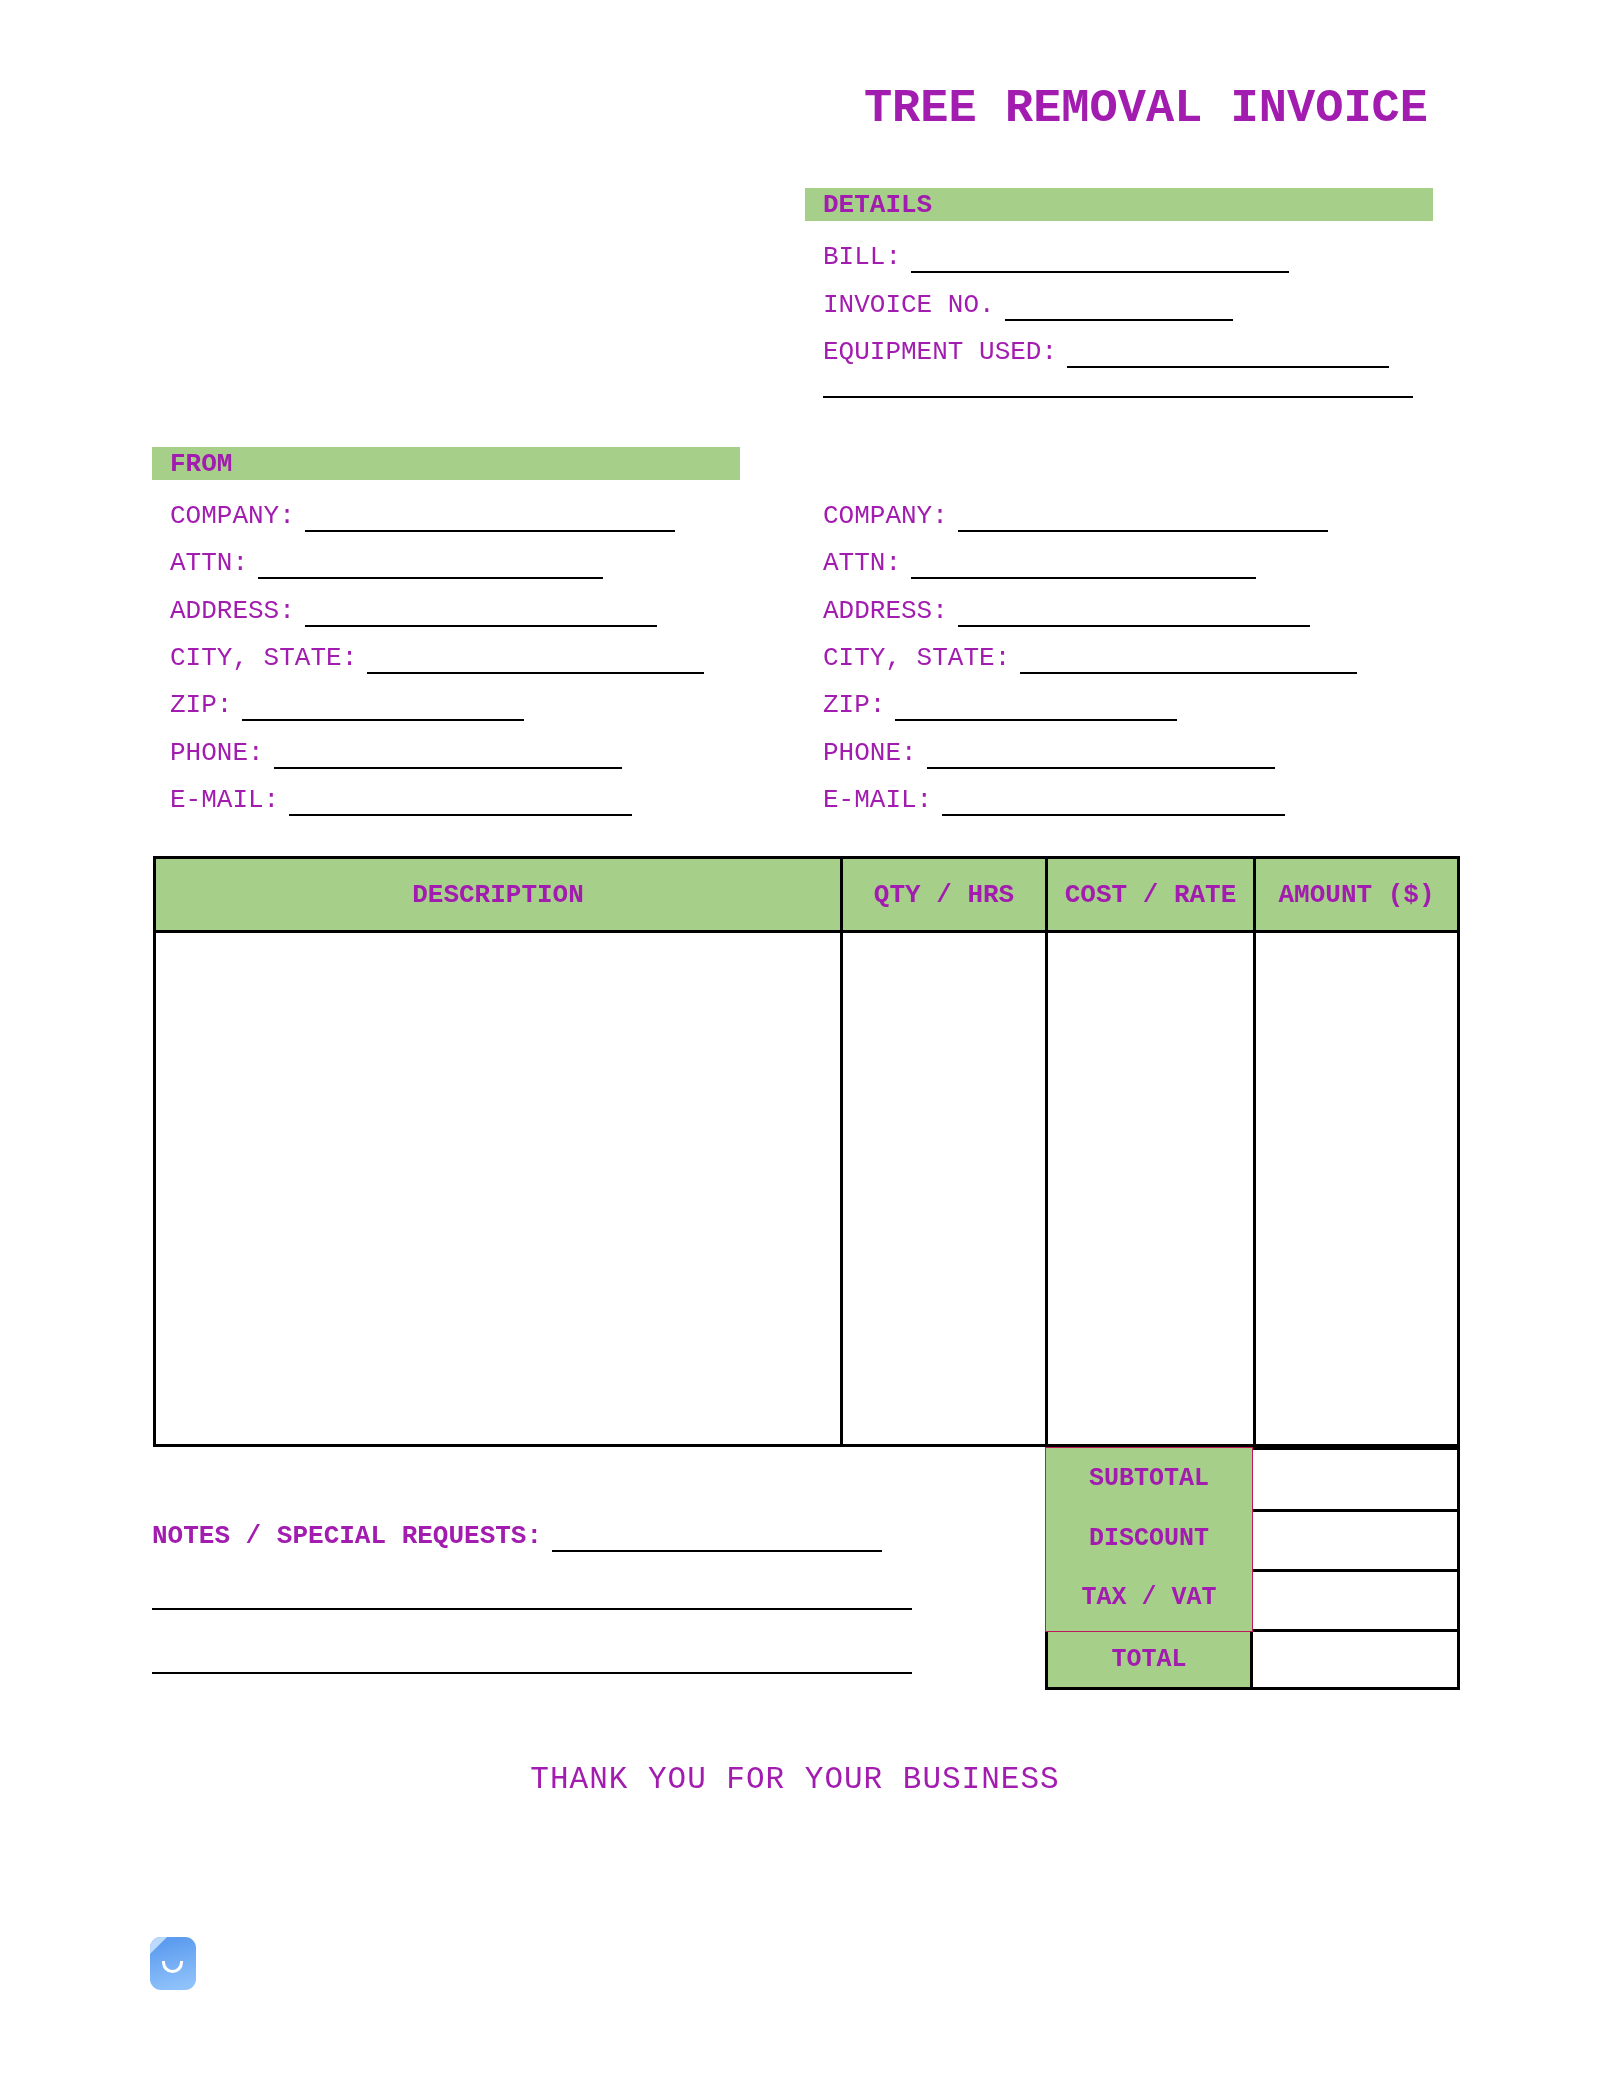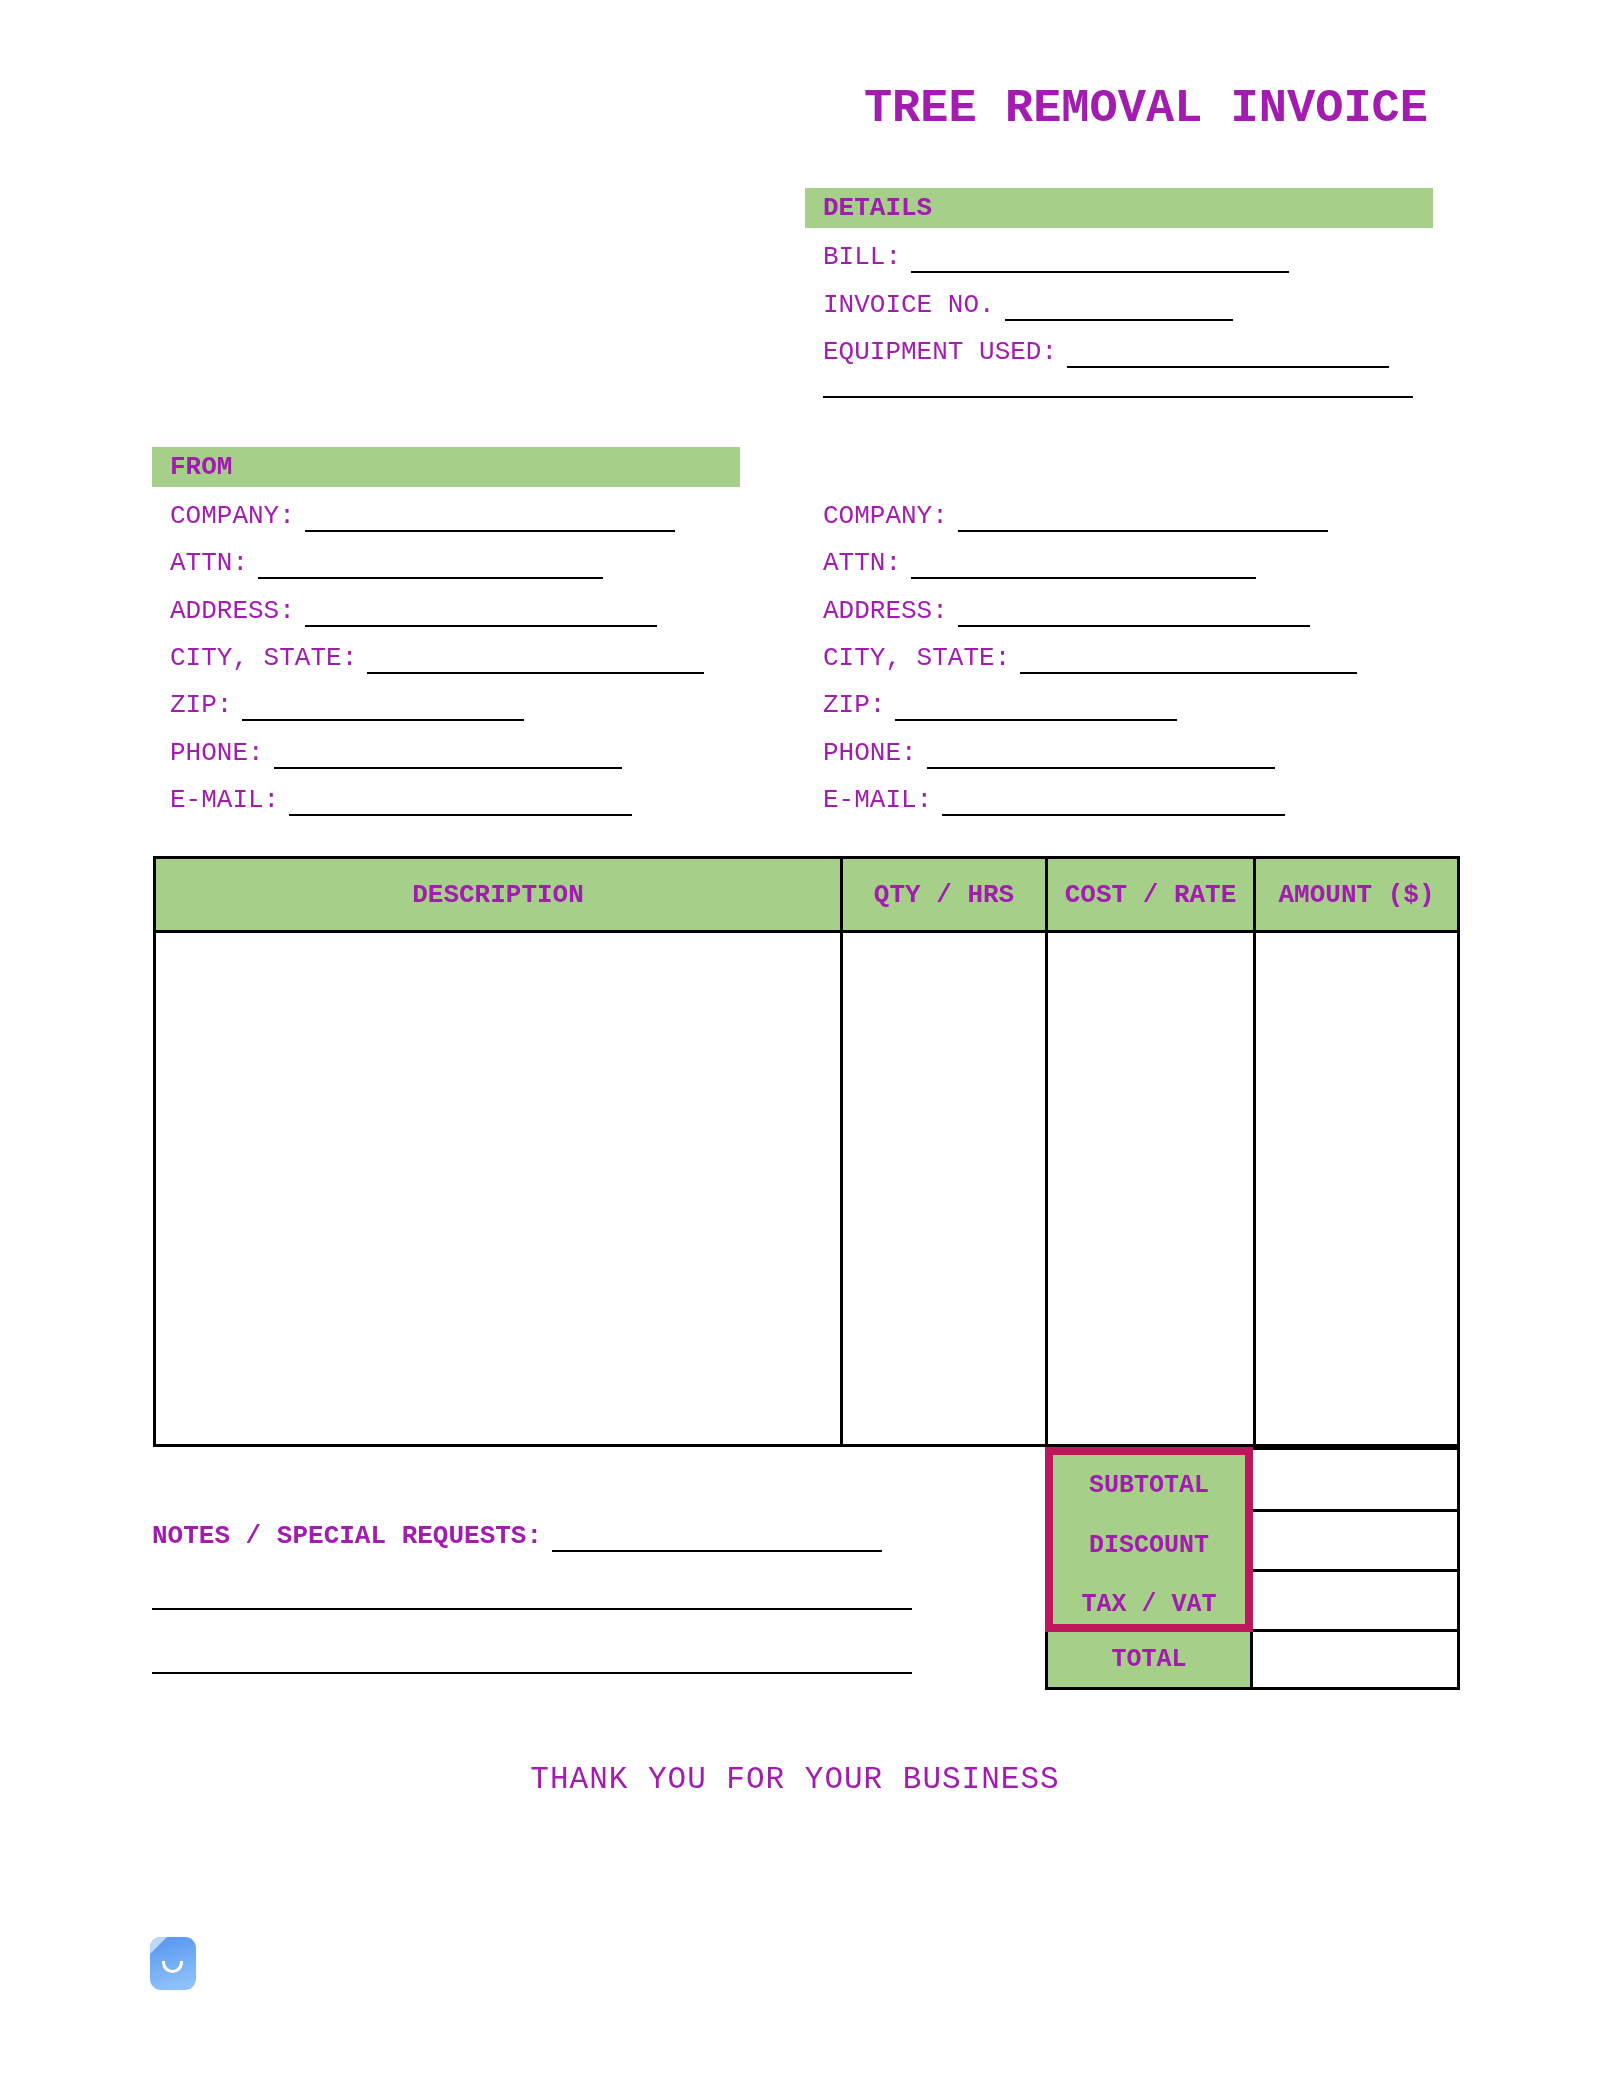--- a/index.html
+++ b/index.html
@@ -14,21 +14,21 @@
   }
   .page-title {
     position:absolute;
     top:82px; right:187px;
     font-size:47px; font-weight:bold;
     letter-spacing:0px;
     white-space:nowrap;
   }
   .bar {
     position:absolute;
-    height:40px;
+    height:33px;
     background:#A6CF8A;
     display:flex; align-items:center;
     padding-left:18px;
     font-size:26px; font-weight:bold;
   }
   .bar-details { left:805px; top:188px; width:628px; }
   .bar-from    { left:152px; top:447px; width:588px; }
   .bar-billto  { left:805px; top:447px; width:628px; }
 
   .field {
@@ -65,21 +65,21 @@
     font-size:26px; font-weight:bold;
     text-align:center; vertical-align:middle;
   }
   table.items td.body-cell { height:514px; background:#fff; }
 
   .summary { position:absolute; left:1045px; top:1447px; width:415px; height:245px; }
   .sum-labels {
     position:absolute; left:0; top:0;
     width:208px; height:185px;
     background:#A6CF8A;
-    border:8px solid #be185d;
+    border:1px solid #be185d;
   }
   .sum-label {
     display:flex; align-items:center; justify-content:center;
     font-size:25px; font-weight:bold;
   }
   .sum-label.r1 { height:60px; }
   .sum-label.r2 { height:60px; }
   .sum-label.r3 { height:59px; }
   .sum-total {
     position:absolute; left:0; top:185px;

